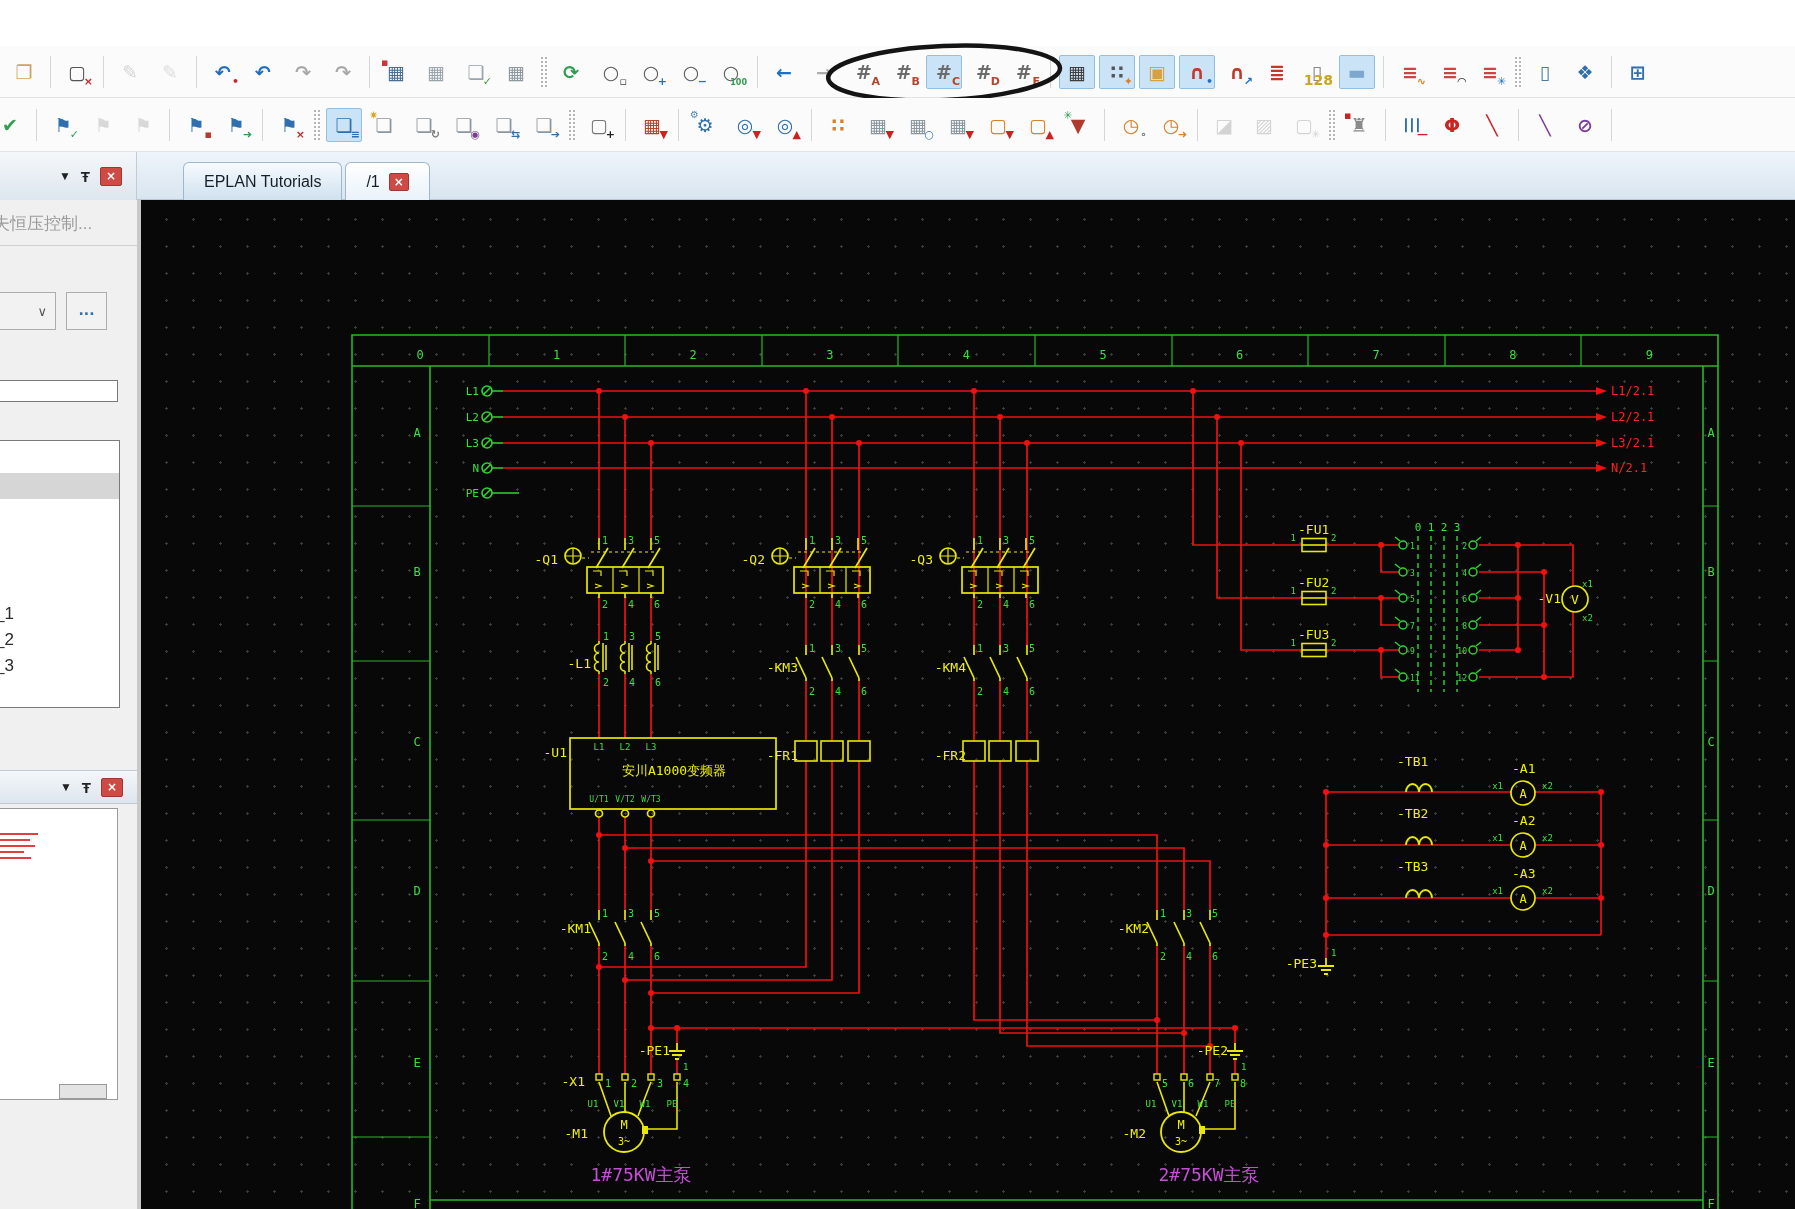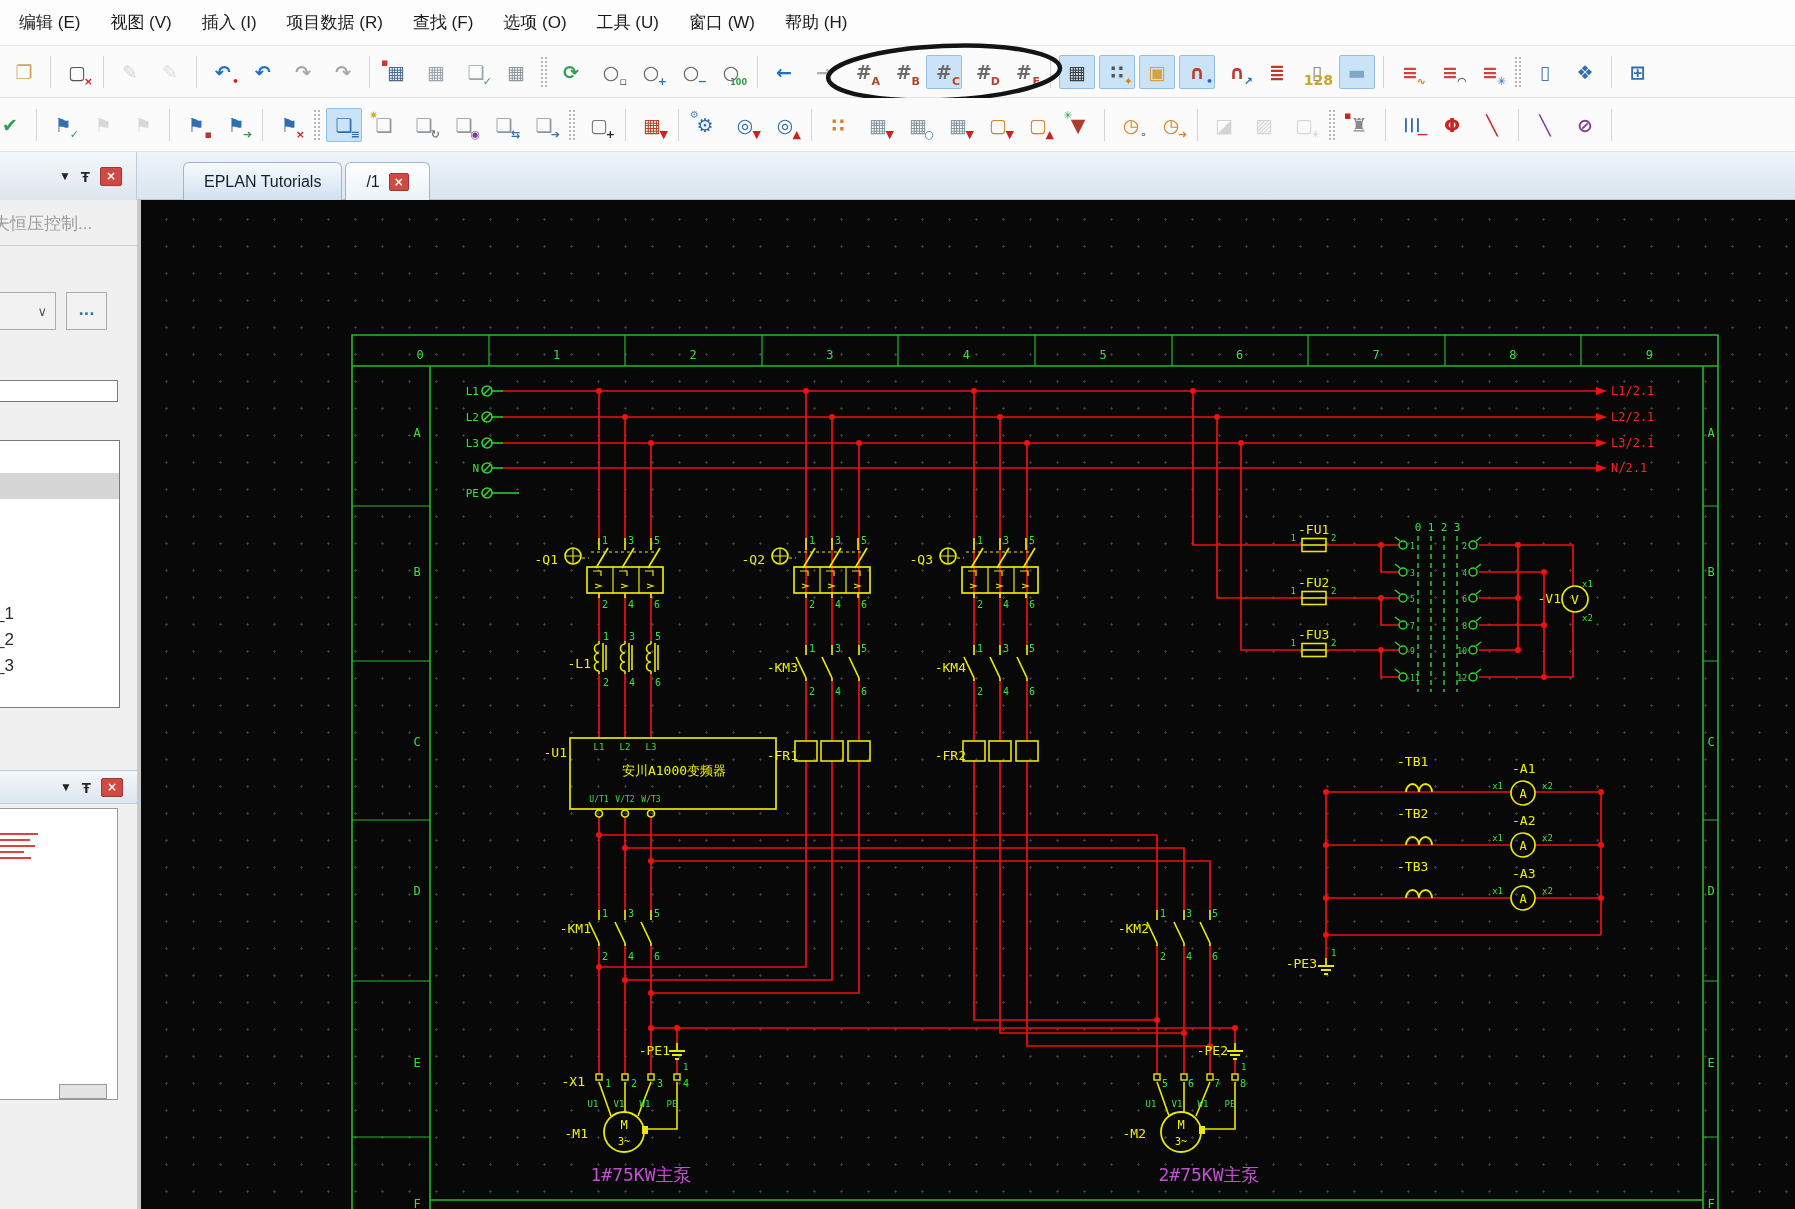--- a/index.html
+++ b/index.html
@@ -72,31 +72,20 @@
     display:flex; align-items:center; justify-content:flex-end; gap:10px; padding-right:14px; }
   .sb-preview { margin:4px 0 0 -6px; width:124px; height:292px; border:1px solid #9a9a9a; background:#fff; position:relative; }
   .sb-preview .rl { position:absolute; left:5px; height:2px; background:#e04040; }
   .sb-graybtn { position:absolute; left:64px; bottom:0px; width:48px; height:15px; background:#e3e3e3; border:1px solid #9a9a9a; }
 </style>
 </head>
 <body>
 
 <div id="app">
 
-  <div id="menubar">
-      <span class="menu-item">编辑 (E)</span>
-      <span class="menu-item">视图 (V)</span>
-      <span class="menu-item">插入 (I)</span>
-      <span class="menu-item">项目数据 (R)</span>
-      <span class="menu-item">查找 (F)</span>
-      <span class="menu-item">选项 (O)</span>
-      <span class="menu-item">工具 (U)</span>
-      <span class="menu-item">窗口 (W)</span>
-      <span class="menu-item">帮助 (H)</span>
-    </div>
 
   <div id="toolbar1" class="toolbar" style="position: relative;">
       <span class="tb-icon">
         <span style="color: rgb(205, 164, 94);">❐</span>
       </span>
       <div class="tb-div"></div>
       <span class="tb-icon">
         <span style="color: rgb(85, 85, 85);">▢</span>
         <span class="ov" style="color: rgb(204, 34, 34);">×</span>
       </span>

